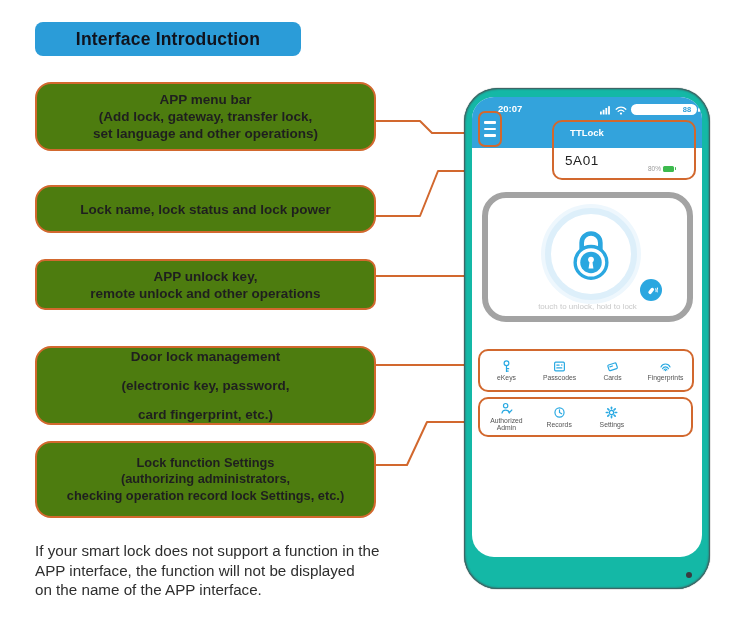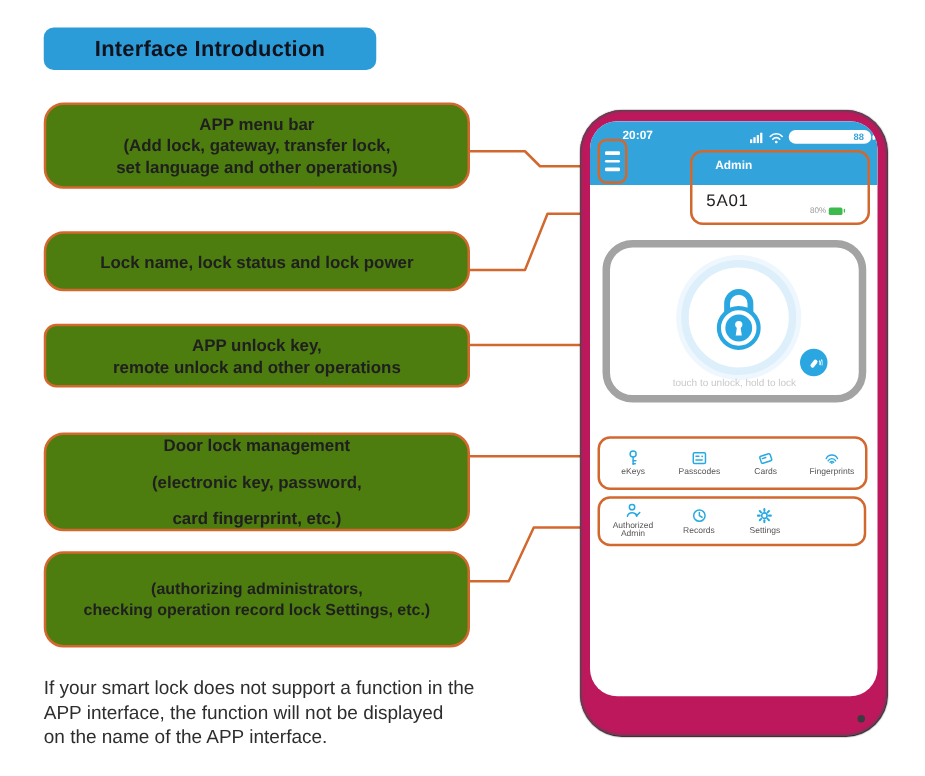--- a/index.html
+++ b/index.html
@@ -32,21 +32,21 @@
 
   
   .footnote{
     position:absolute;left:35px;top:541px;width:412px;z-index:2;
     font-size:15.2px;line-height:19.5px;color:#2e2e2e;
   }
 
   
   .phone{
     position:absolute;left:464px;top:88px;width:246px;height:501px;z-index:3;
-    background:#be185d;border-radius:34px;
+    background:#14b8a6;border-radius:34px;
     box-shadow:inset 0 0 2px 1px #4a4a4f, 0 0 1px #000;
   }
   .screen{
     position:absolute;left:8px;top:9px;width:230px;height:460px;
     background:#fff;border-radius:22px;overflow:hidden;
   }
   .app-header{position:absolute;left:0;top:0;width:100%;height:51px;background:#33a3dc;}
   .time{position:absolute;left:26px;top:6px;color:#fff;font-size:9.5px;font-weight:bold;}
   .status-icons{position:absolute;right:5px;top:7px;display:flex;align-items:center;gap:4px;}
   .batt-pill{
@@ -127,20 +127,21 @@
 <div class="callout c3">
   <div>APP unlock key,</div>
   <div>remote unlock and other operations</div>
 </div>
 <div class="callout c4">
   <div>Door lock management</div>
   <div>(electronic key, password,</div>
   <div>card fingerprint, etc.)</div>
 </div>
 <div class="callout c5">
+  <div>Lock function Settings</div>
   <div>(authorizing administrators,</div>
   <div>checking operation record lock Settings, etc.)</div>
 </div>
 
 <div class="footnote">
   <div>If your smart lock does not support a function in the</div>
   <div>APP interface, the function will not be displayed</div>
   <div>on the name of the APP interface.</div>
 </div>
 
@@ -171,21 +172,21 @@
         <span>88</span>
       </div>
     </div>
 
     <div class="hamburger">
       <div class="bar"></div>
       <div class="bar"></div>
       <div class="bar"></div>
     </div>
 
-    <div class="app-title">Admin</div>
+    <div class="app-title">TTLock</div>
 
     <div class="lockname-box"></div>
     <div class="lock-name">5A01</div>
     <div class="lock-batt">
       <span class="pct">80%</span>
       <span class="batt-icon"></span>
     </div>
 
     <div class="main-card">
       <div class="big-circle">

